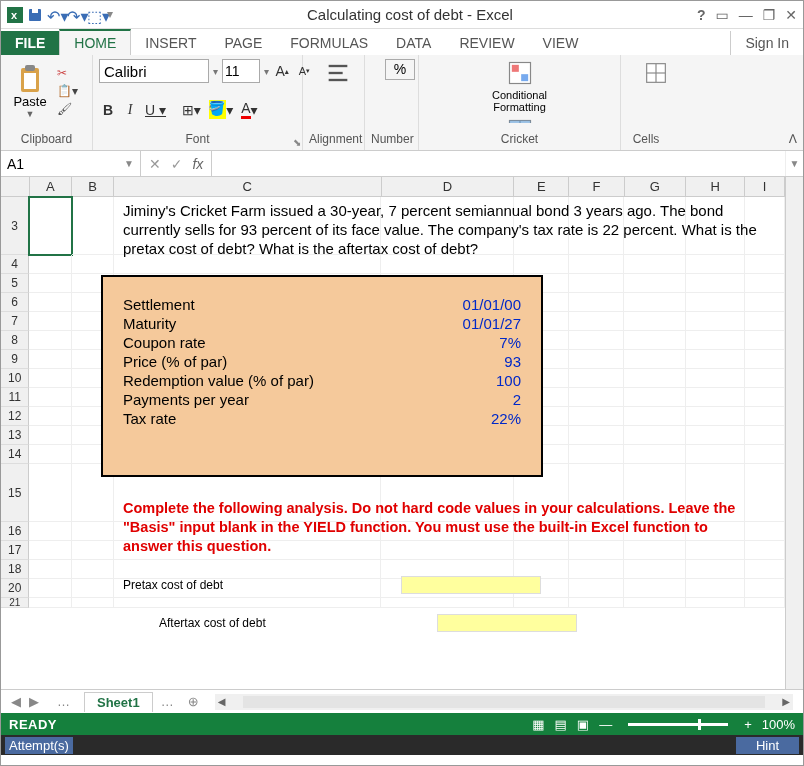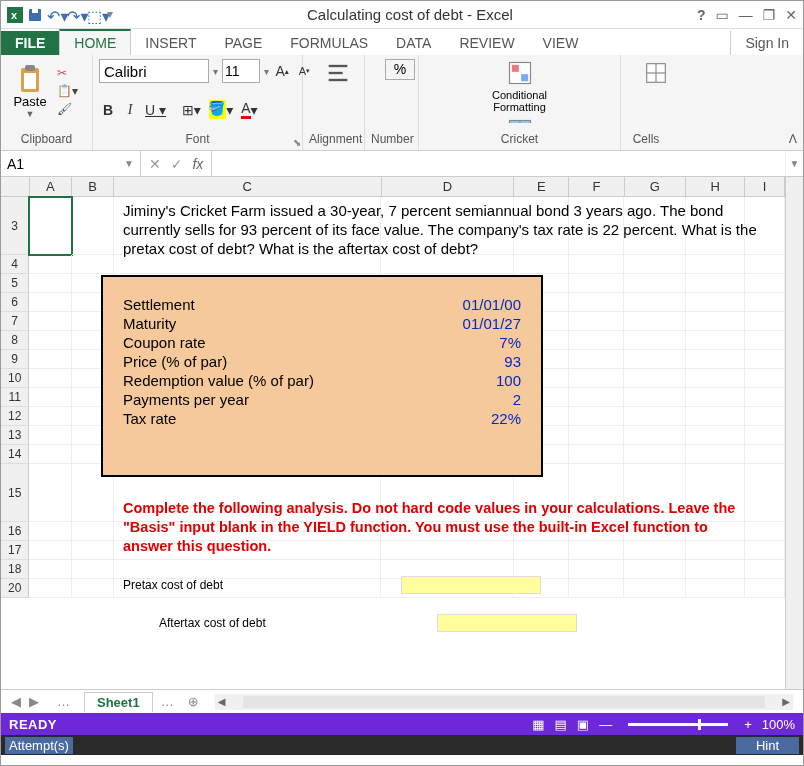--- a/index.html
+++ b/index.html
@@ -75,21 +75,21 @@
 .sheet-nav { display: flex; gap: 8px; padding: 0 10px; color: #888; }
 .sheet-nav span { cursor:pointer; }
 .sheet-tab { border: 1px solid #ccc; border-bottom: none; padding: 2px 12px; margin-left: 6px; color: #217346; font-weight: bold; cursor:pointer; background:#fff; }
 .sheet-tabs .dots { padding: 0 8px; color:#888; }
 .sheet-tabs .add { padding: 0 6px; color: #888; cursor:pointer; }
 .hscroll { flex:1; margin:0 10px; height:16px; background:#f0f0f0; display:flex; align-items:center; position:relative;}
 .hscroll .track { flex:1; height:12px; background:#e4e4e4; margin:0 14px;}
 .hscroll .arrow { width:14px; text-align:center; font-size:10px; color:#666; cursor:pointer;}
 
 
-.status-bar { height: 22px; background: #6d28d9; color: #fff; display: flex; align-items: center; font-size: 13px; padding: 0 8px; }
+.status-bar { height: 22px; background: #15803d; color: #fff; display: flex; align-items: center; font-size: 13px; padding: 0 8px; }
 .status-bar .ready { font-weight: bold; letter-spacing: 0.5px; }
 .status-bar .views { margin-left: auto; display: flex; gap: 10px; align-items: center; }
 .status-bar .zoom-slider { width: 100px; height: 3px; background: #fff; position: relative; margin: 0 6px; }
 .status-bar .zoom-slider .thumb { position: absolute; top: -4px; left: 70px; width: 3px; height: 11px; background: #fff; }
 
 .attempt-bar { height: 20px; background: #2a2a2a; color: #fff; display: flex; align-items: center; font-size: 13px; padding: 0 4px; }
 .attempt-bar .label { background: #4a6aa0; padding: 1px 4px; }
 .attempt-bar .hint { margin-left: auto; background: #4a6aa0; padding: 1px 20px; }
 
 
@@ -468,20 +468,32 @@
           <div class="cell cA"></div>
           <div class="cell cB"></div>
           <div class="cell cC"></div>
           <div class="cell cD"></div>
           <div class="cell cE"></div>
           <div class="cell cF"></div>
           <div class="cell cG"></div>
           <div class="cell cH"></div>
           <div class="cell cI"></div>
         </div>
+    <div class="row" style="height:10px;">
+          <div class="row-header" style="font-size:10px;">21</div>
+          <div class="cell cA"></div>
+          <div class="cell cB"></div>
+          <div class="cell cC"></div>
+          <div class="cell cD"></div>
+          <div class="cell cE"></div>
+          <div class="cell cF"></div>
+          <div class="cell cG"></div>
+          <div class="cell cH"></div>
+          <div class="cell cI"></div>
+        </div>
   </div>
 
   <div class="problem-text">Jiminy's Cricket Farm issued a 30-year, 7 percent semiannual bond 3 years ago. The bond currently sells for 93 percent of its face value. The company's tax rate is 22 percent. What is the pretax cost of debt? What is the aftertax cost of debt?</div>
 
   <div class="orange-box">
     <div class="prow">
           <span>Settlement</span>
           <span class="val">01/01/00</span>
         </div>
     <div class="prow">

